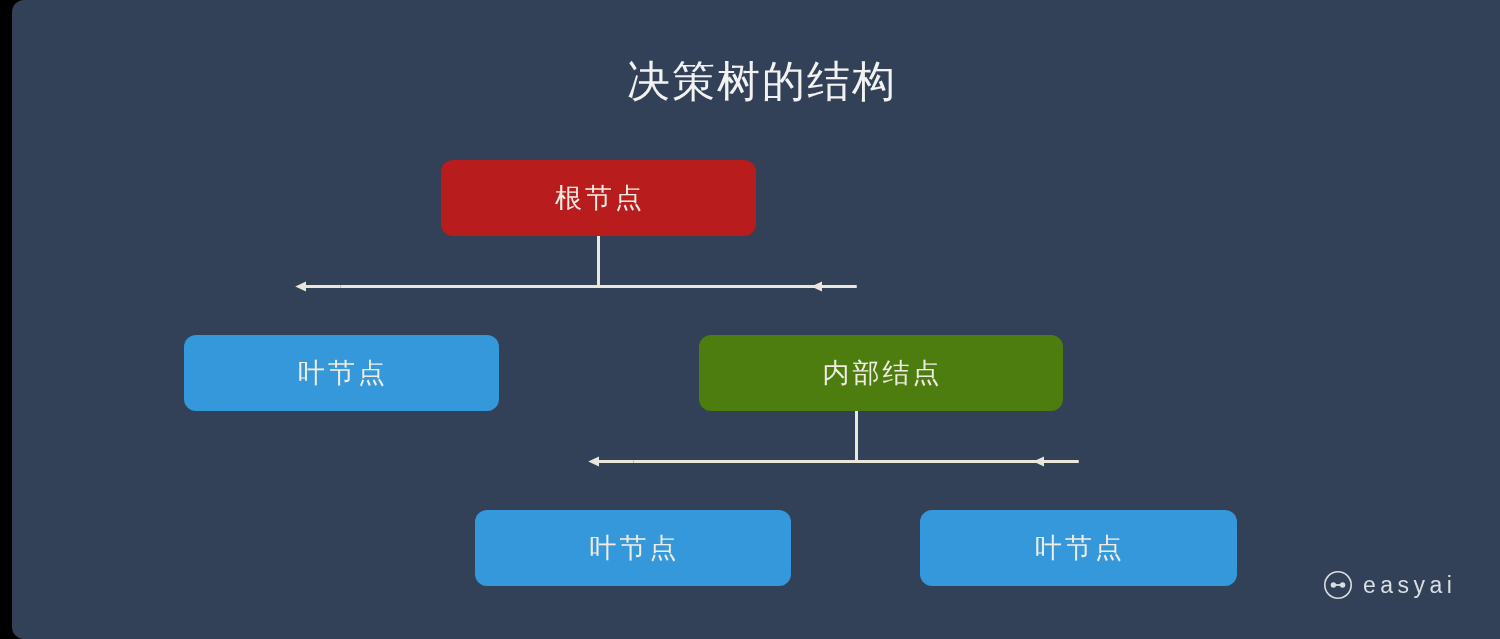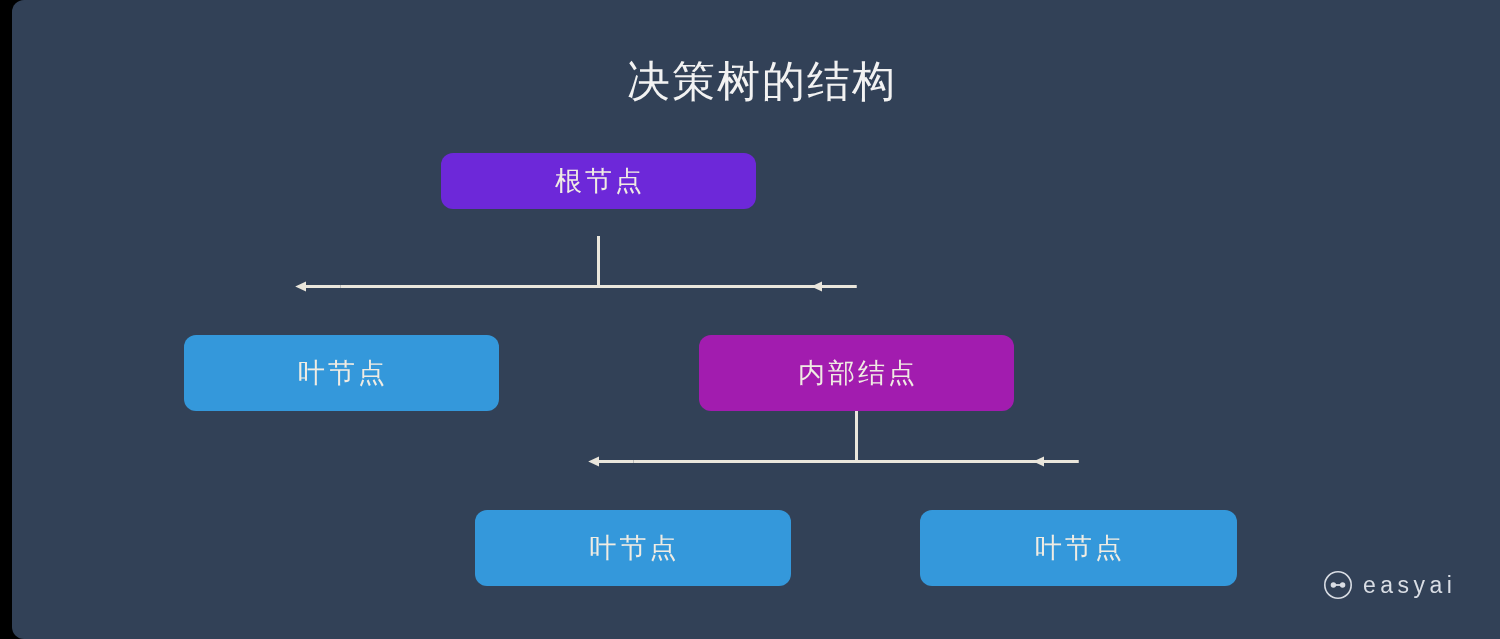--- a/index.html
+++ b/index.html
@@ -113,29 +113,29 @@
     </g>
 
     <g>
       <path d="M 844.5 411 L 844.5 461.5" stroke="#eae6dc" stroke-width="3" fill="none"></path>
       <path d="M 621.5 461.5 L 1066.5 461.5" stroke="#eae6dc" stroke-width="3" fill="none"></path>
       <path d="M 621.5 461.5 L 621.5 497" stroke="#eae6dc" stroke-width="3" fill="none" marker-end="url(#arrowhead)" transform="rotate(90 621.5 461.5)"></path>
       <path d="M 1066.5 461.5 L 1066.5 497" stroke="#eae6dc" stroke-width="3" fill="none" marker-end="url(#arrowhead)" transform="rotate(90 1066.5 461.5)"></path>
     </g>
   </svg>
 
-  <div class="node" style="left: 429px; top: 153px; width: 315px; height: 56px; background: #6d28d9;">
+  <div class="node" style="left: 429px; top: 160px; width: 315px; height: 76px; background: #b91c1c;">
     <span class="node-label">根节点</span>
   </div>
 
   <div class="node" style="left: 172px; top: 335px; width: 315px; height: 76px; background: rgb(52, 152, 219);">
     <span class="node-label">叶节点</span>
   </div>
 
-  <div class="node" style="left: 687px; top: 335px; width: 315px; height: 76px; background: #a21caf;">
+  <div class="node" style="left: 687px; top: 335px; width: 364px; height: 76px; background: #4d7c0f;">
     <span class="node-label">内部结点</span>
   </div>
 
   <div class="node" style="left: 463px; top: 510px; width: 316px; height: 76px; background: rgb(52, 152, 219);">
     <span class="node-label">叶节点</span>
   </div>
 
   <div class="node" style="left: 908px; top: 510px; width: 317px; height: 76px; background: rgb(52, 152, 219);">
     <span class="node-label">叶节点</span>
   </div>

